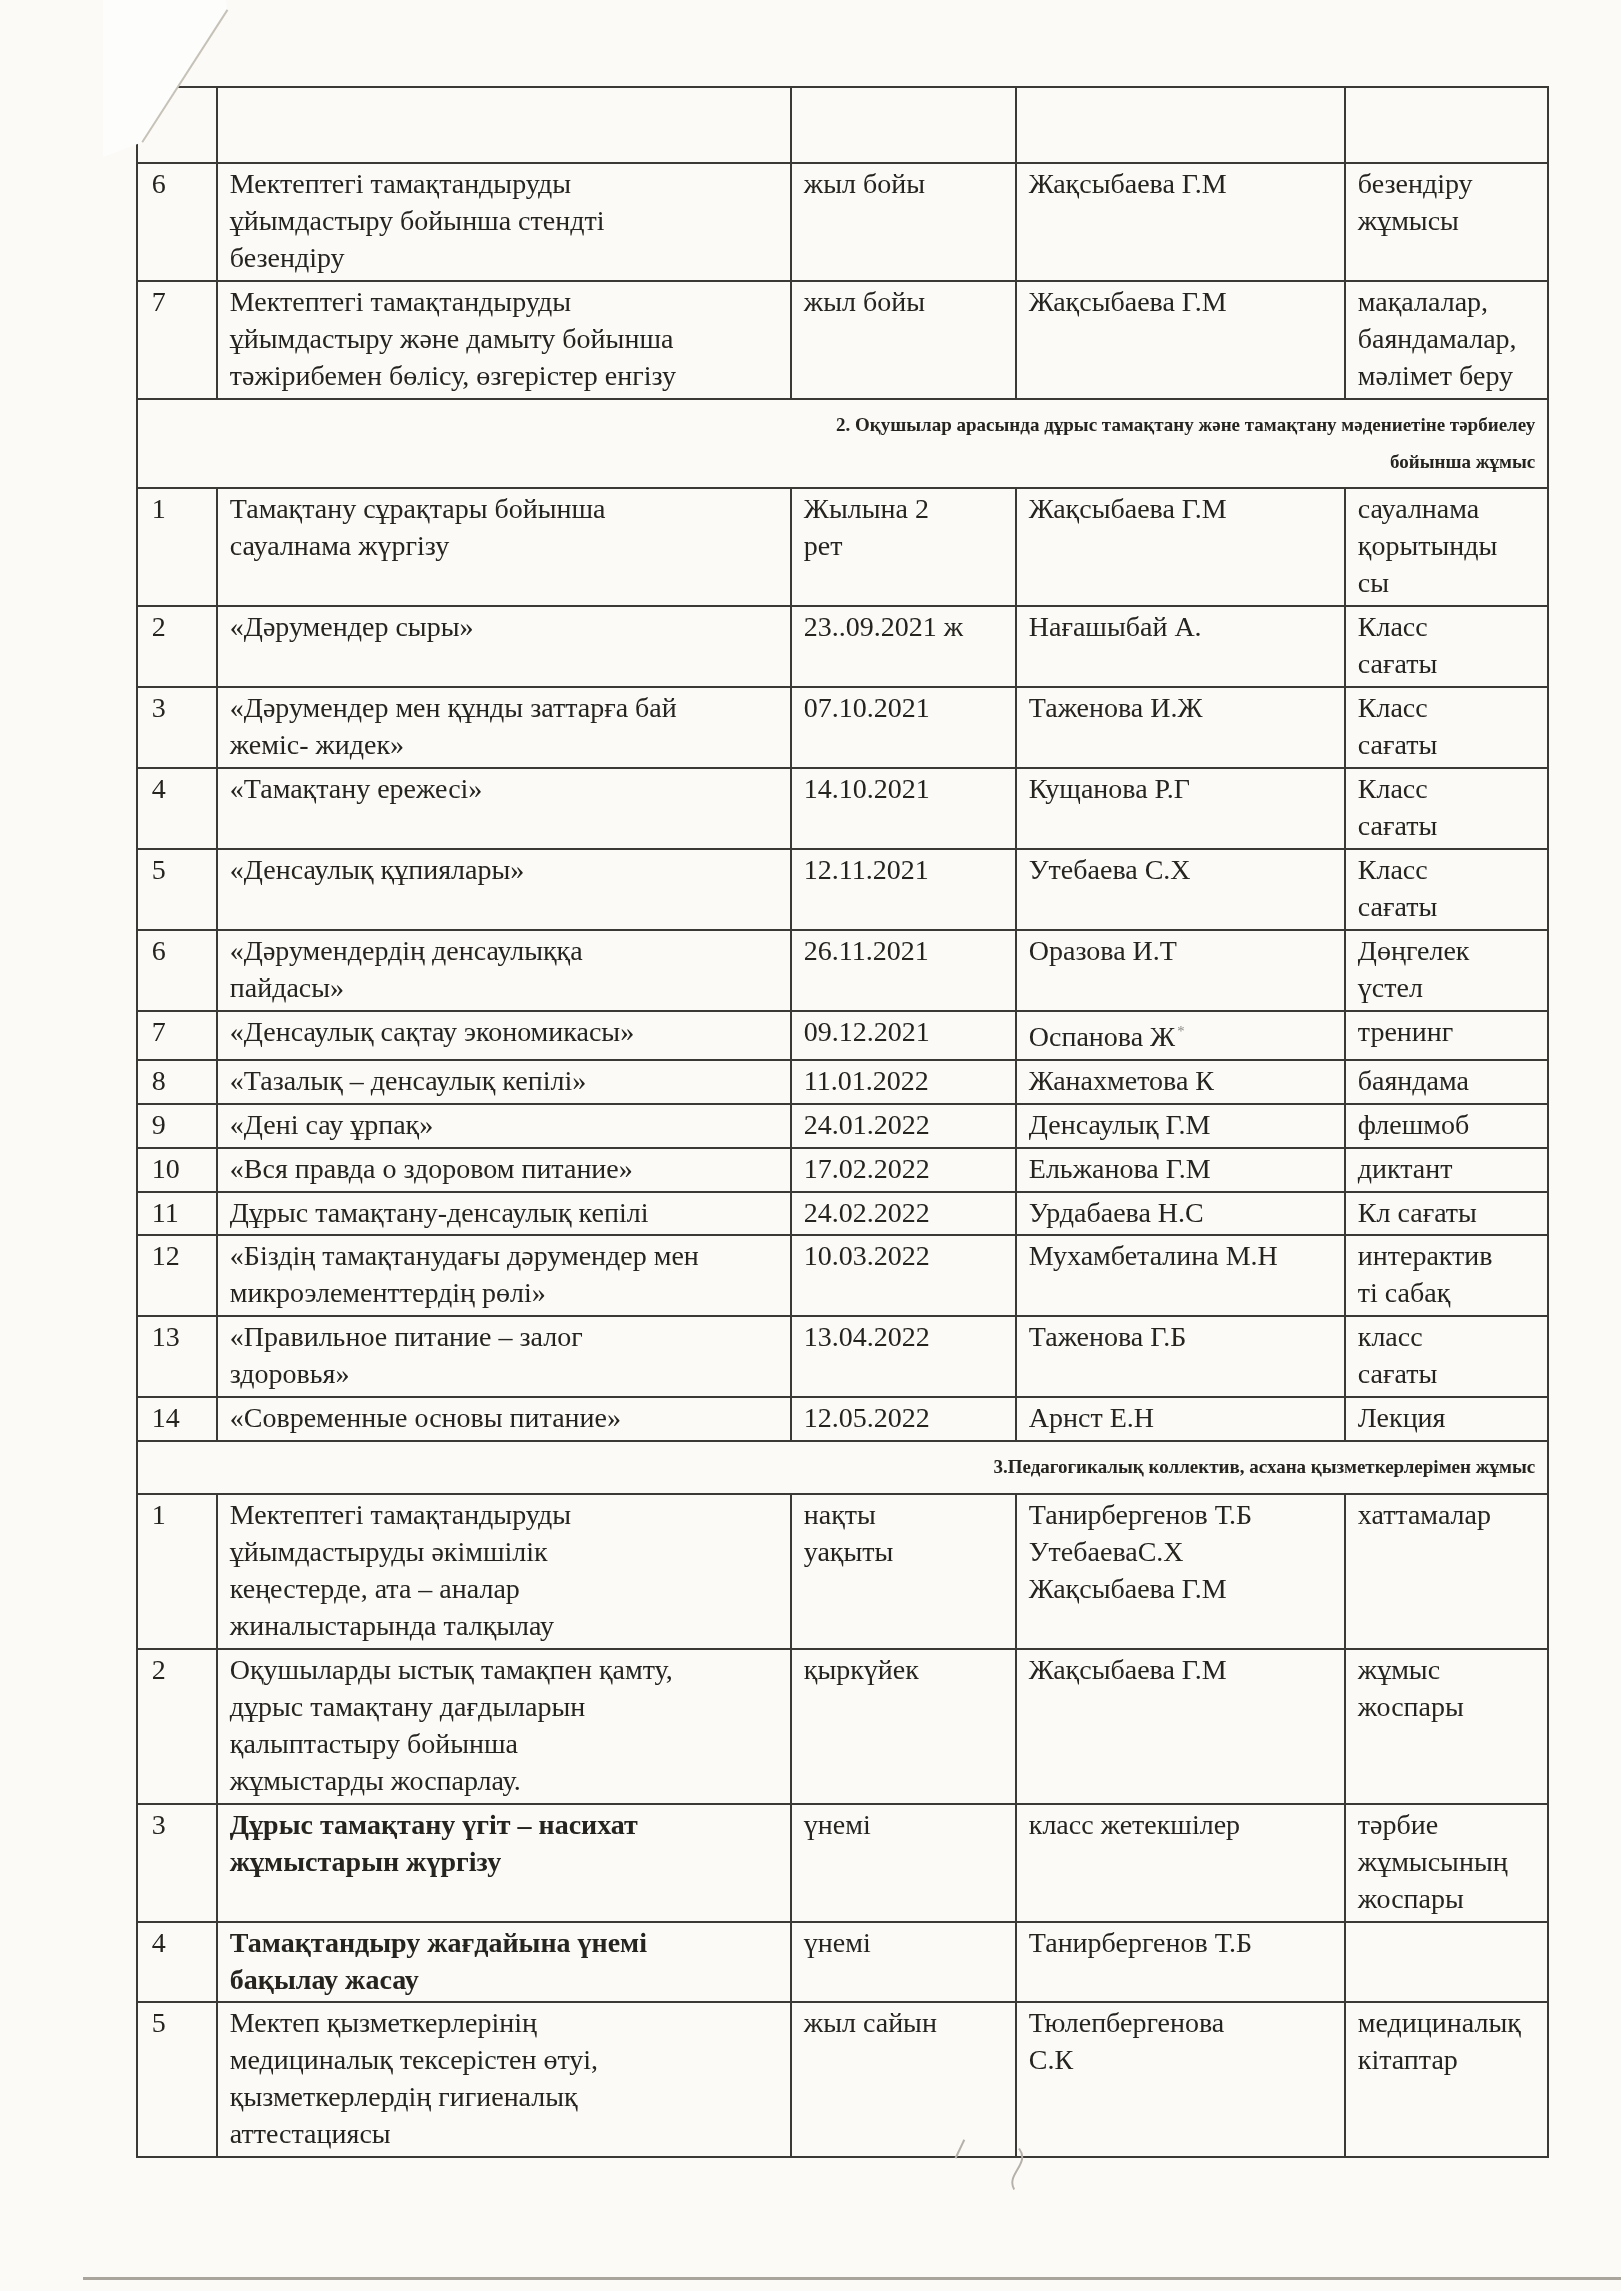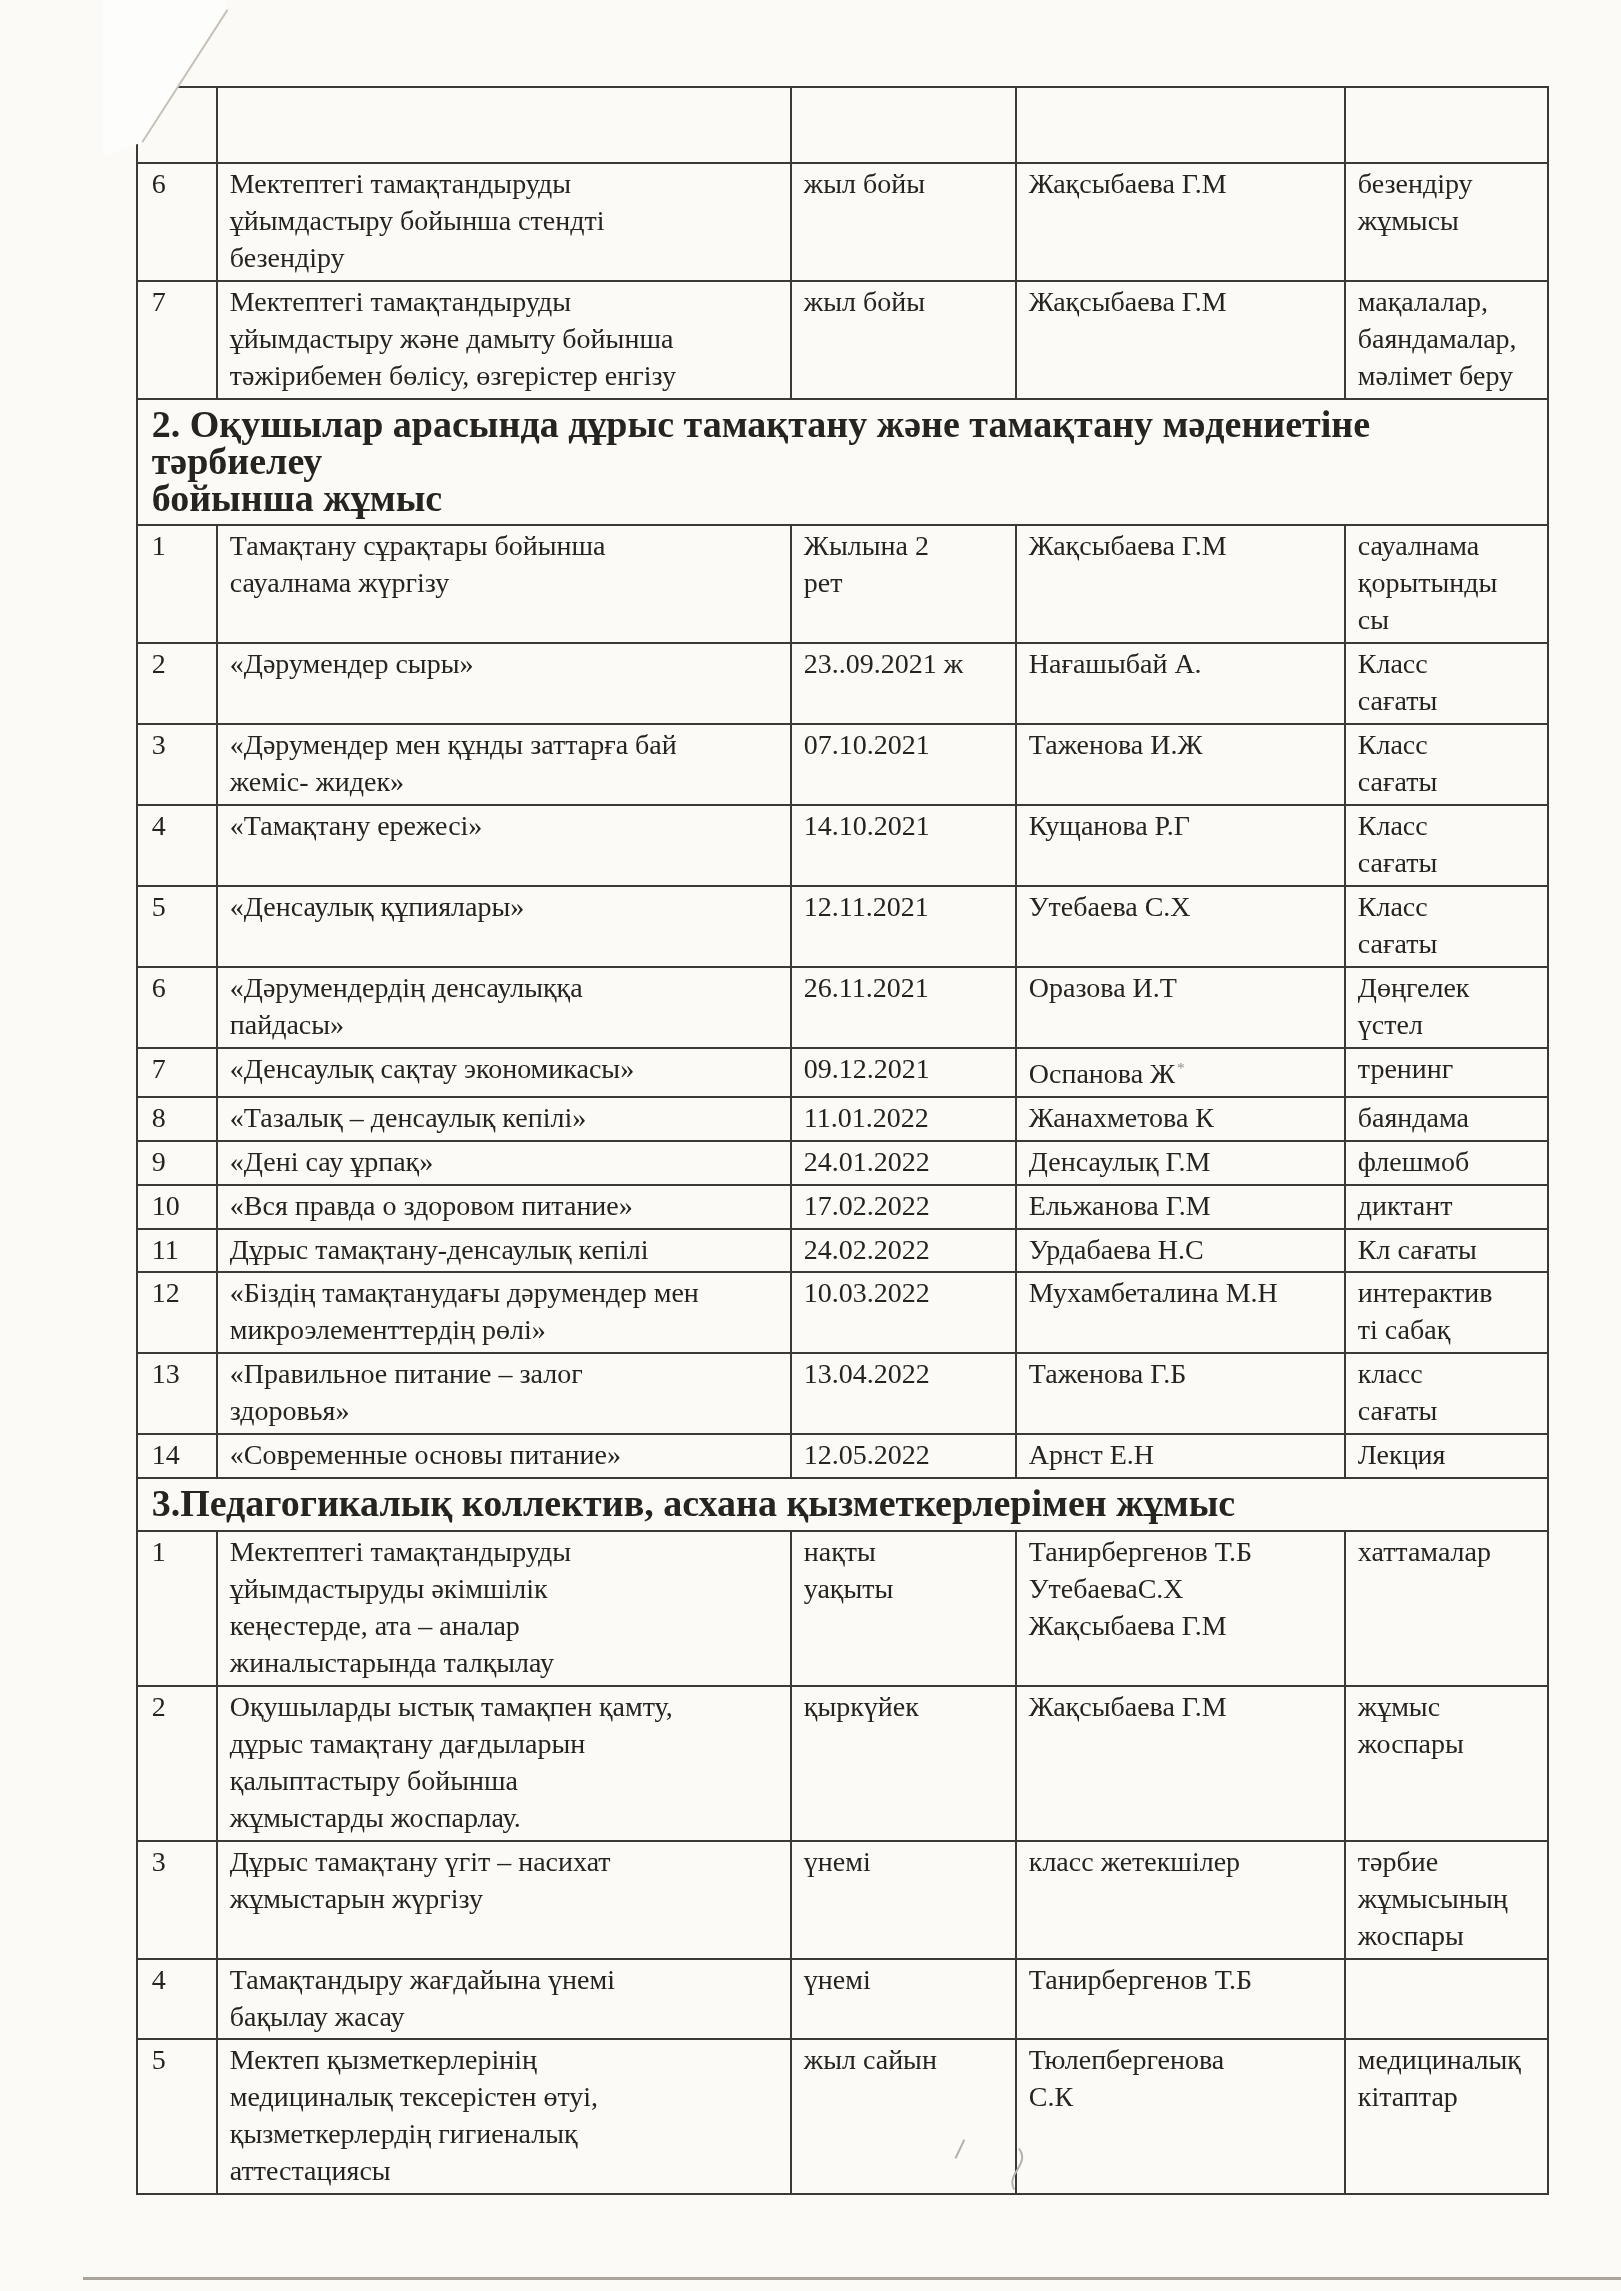--- a/index.html
+++ b/index.html
@@ -24,27 +24,27 @@
     padding:1px 11.8px 3.9px 11.8px;
     font-size:28px;
     line-height:37px;
     white-space:pre-line;
     overflow-wrap:break-word;
   }
   td.num{padding-left:13.7px;padding-right:3.9px;}
   tr.empty-row td{height:69px;}
   tr.band td{
     font-weight:bold;
-    font-size:38px;
+    font-size:19px;
     line-height:37px;
     padding:5.9px 11.8px 7.8px 13.7px;
-    border-top-width:2.9px;border-bottom-width:2.9px;
+    border-top-width:2.9px;border-bottom-width:2.9px;text-align:right;
   }
   td.offset{}
-  td.bold{font-weight:normal;border-radius:28px;}
+  td.bold{font-weight:bold;border-radius:28px;}
   td.italic{}
   sup.mark{font-size:14.7px;color:#8d8a84;margin-left:2px;}
   .corner-cut{position:absolute;left:103px;top:0;z-index:5;pointer-events:none;}
   .pen-marks{position:absolute;left:921px;top:2127px;z-index:4;pointer-events:none;}
   .scanline{
     position:absolute;left:83px;top:2277px;width:1538px;height:2.9px;
     background:#a9a59c;z-index:3;
   }
 </style>
 </head>

